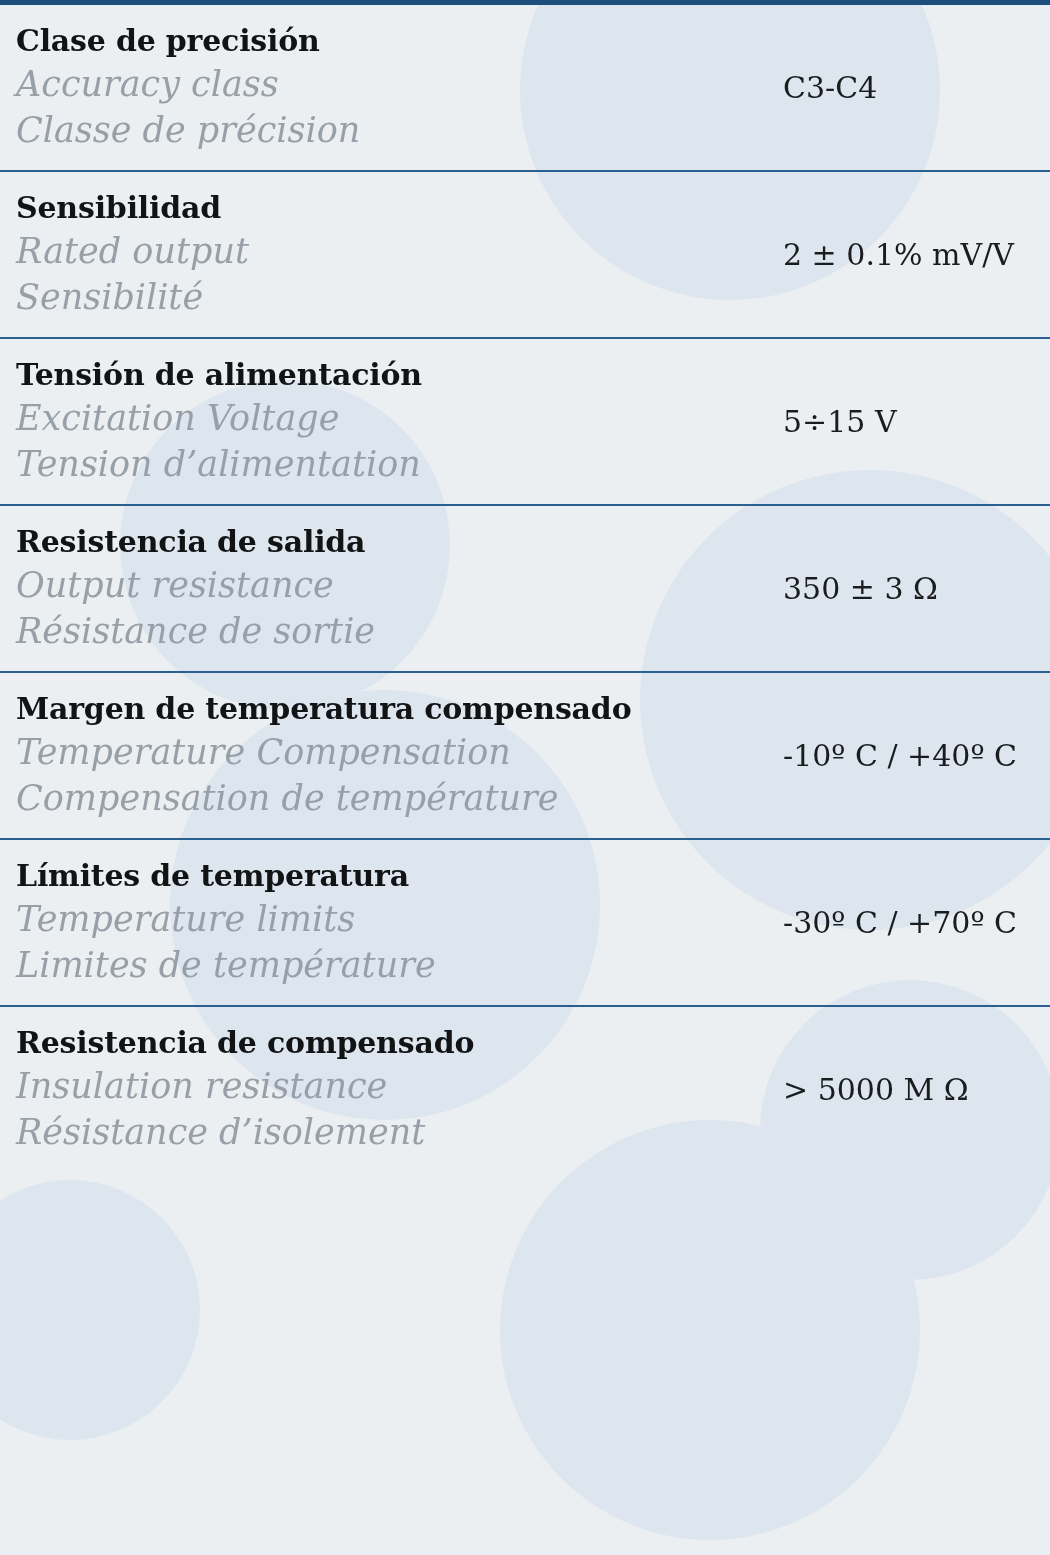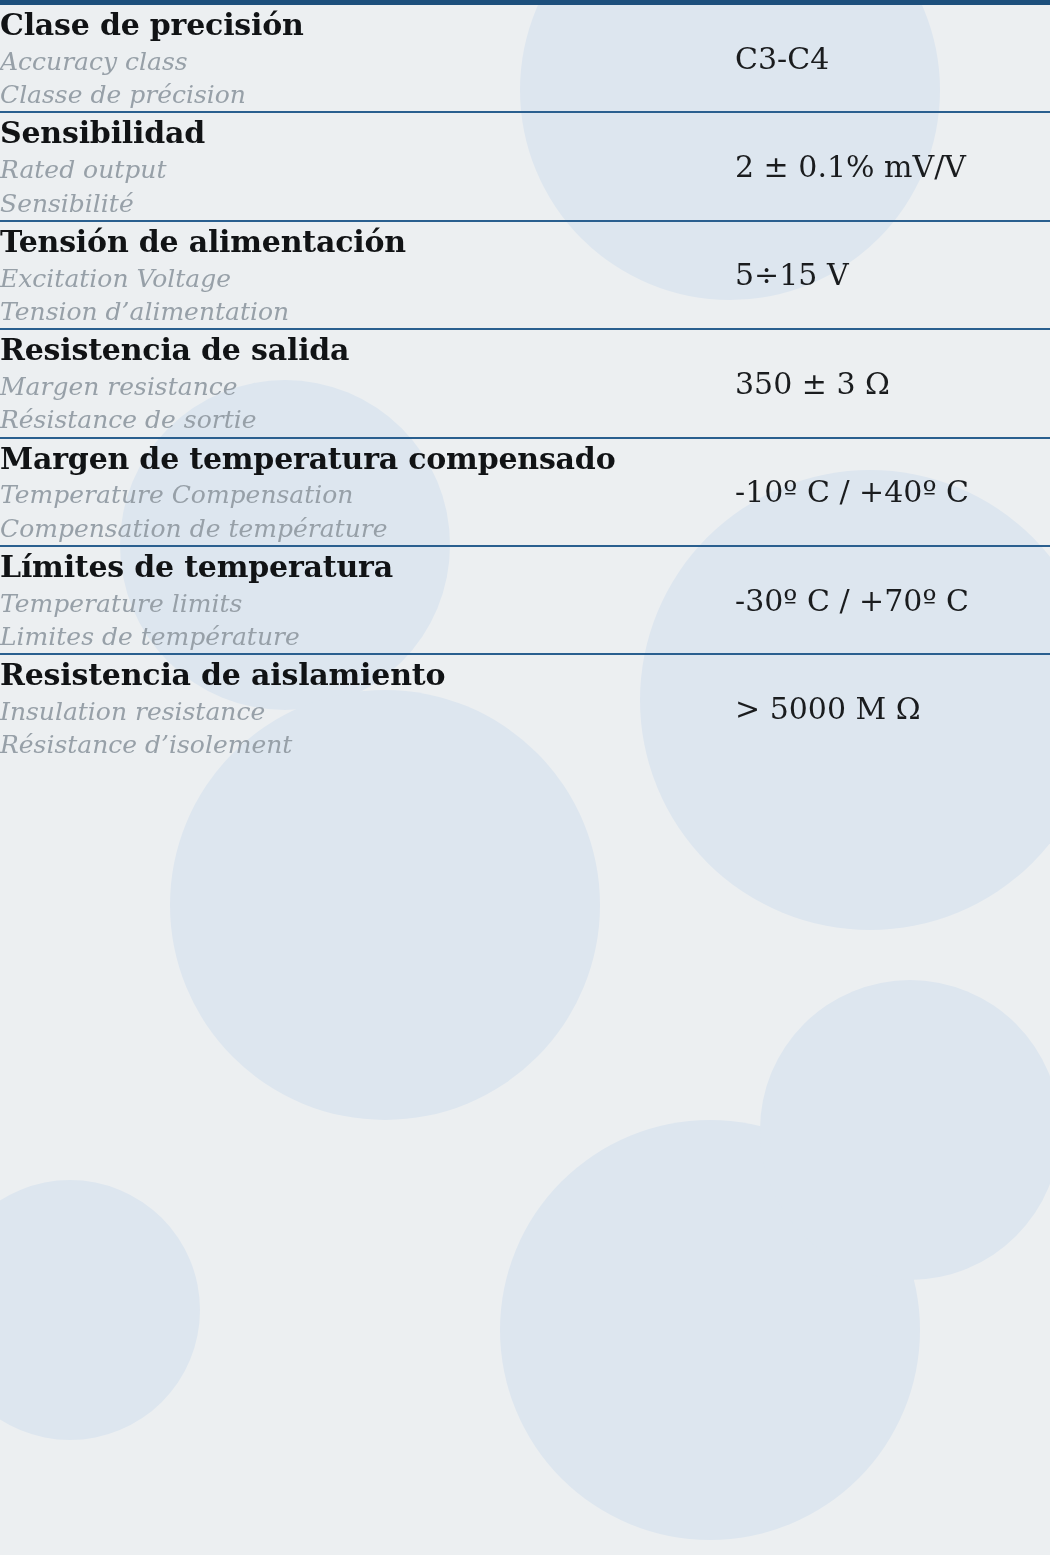--- a/index.html
+++ b/index.html
@@ -51,21 +51,21 @@
   }
 
   .spec-table {
     width: 1050px;
     border-collapse: collapse;
     table-layout: fixed;
   }
   .spec-row > td {
     border-bottom: 2px solid #2a5f8f;
     vertical-align: middle;
-    padding: 0;
+    padding: 16px;
   }
   .spec-row:last-child > td {
     border-bottom: none;
   }
 
   .cell-label {
     padding: 8px 12px 10px 10px;
     width: 735px;
   }
   .cell-value {
@@ -78,21 +78,21 @@
     font-family: "DejaVu Serif", "Liberation Serif", serif;
     font-weight: bold;
     font-size: 30px;
     color: #111315;
     line-height: 1.33;
     letter-spacing: -0.2px;
   }
   .lbl-en, .lbl-fr {
     font-family: "DejaVu Serif", "Liberation Serif", serif;
     font-style: italic;
-    font-size: 25px;
+    font-size: 35px;
     color: #97a0a8;
     line-height: 1.33;
   }
   .val {
     font-family: "DejaVu Serif", "Liberation Serif", serif;
     font-size: 30px;
     color: #1a1c1e;
     white-space: nowrap;
   }
 </style>
@@ -146,21 +146,21 @@
         </td>
         <td class="cell-value">
           <div class="val">5÷15 V</div>
         </td>
       </tr>
 
 
       <tr class="spec-row">
         <td class="cell-label">
           <div class="lbl-es">Resistencia de salida</div>
-          <div class="lbl-en">Margen resistance</div>
+          <div class="lbl-en">Output resistance</div>
           <div class="lbl-fr">Résistance de sortie</div>
         </td>
         <td class="cell-value">
           <div class="val">350 ± 3 Ω</div>
         </td>
       </tr>
 
       <tr class="spec-row">
         <td class="cell-label">
           <div class="lbl-es">Margen de temperatura compensado</div>
@@ -178,21 +178,21 @@
           <div class="lbl-en">Temperature limits</div>
           <div class="lbl-fr">Limites de température</div>
         </td>
         <td class="cell-value">
           <div class="val">-30º C / +70º C</div>
         </td>
       </tr>
 
       <tr class="spec-row">
         <td class="cell-label">
-          <div class="lbl-es">Resistencia de aislamiento</div>
+          <div class="lbl-es">Resistencia de compensado</div>
           <div class="lbl-en">Insulation resistance</div>
           <div class="lbl-fr">Résistance d’isolement</div>
         </td>
         <td class="cell-value">
           <div class="val">&gt; 5000 M Ω</div>
         </td>
       </tr>
 
     </tbody>
   </table>

